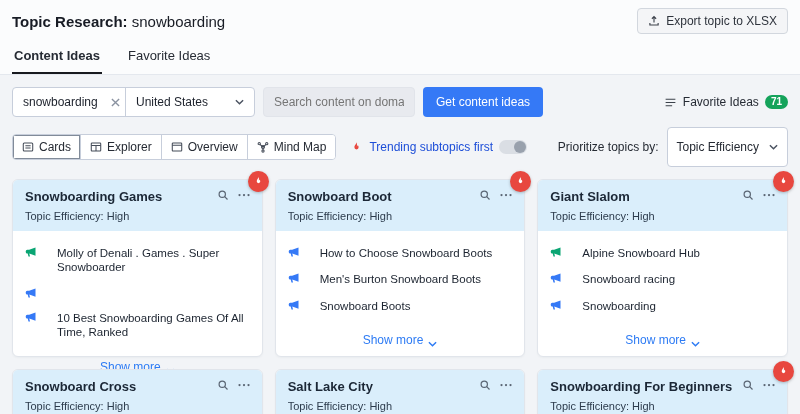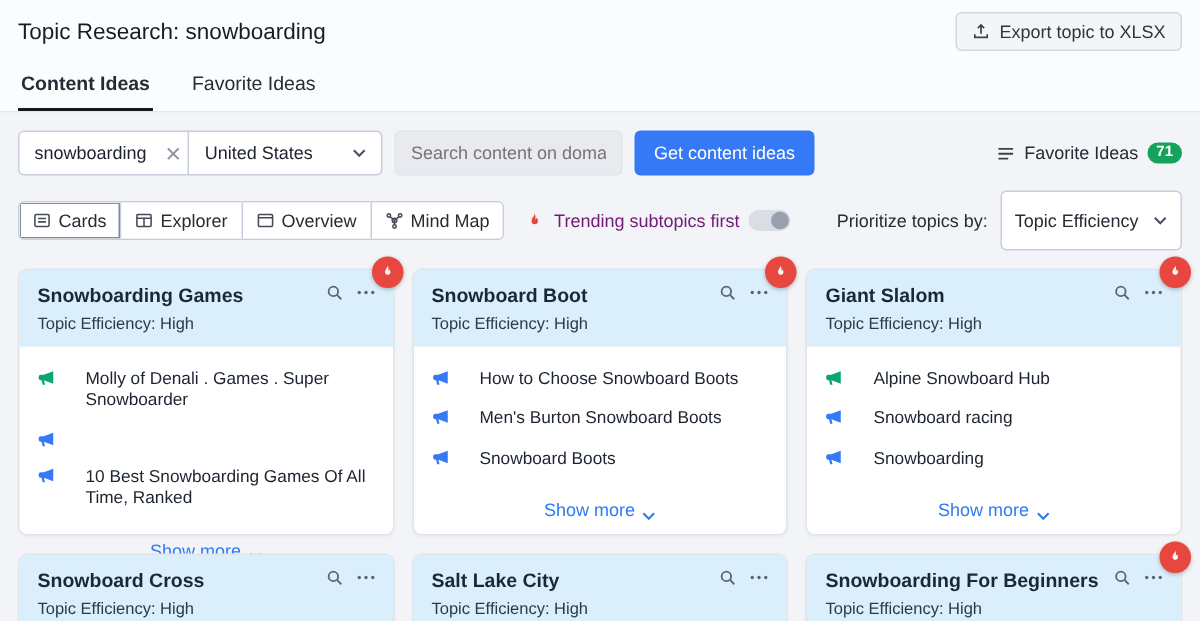--- a/index.html
+++ b/index.html
@@ -3,51 +3,51 @@
 <meta charset="utf-8">
 <style>
   *{box-sizing:border-box;margin:0;padding:0}
   html,body{background:#fff}
   body{font-family:"Liberation Sans","DejaVu Sans",sans-serif;color:#1c212b}
   .page{width:800px;height:414px;background:#f2f4f7;overflow:hidden;position:relative}
 
   
   .topbar{display:flex;justify-content:space-between;align-items:center;padding:8px 12px 4px;background:#fbfcfd}
   .page-title{font-size:15px;color:#181c25}
-  .page-title .prefix{font-weight:normal}
+  .page-title .prefix{font-weight:bold}
   .export-btn{display:flex;align-items:center;gap:6px;background:#f4f5f7;border:1px solid #d2d7de;border-radius:4px;padding:5px 10px;font-size:12px;color:#2f343d;cursor:pointer}
   .export-btn svg{width:12px;height:12px}
 
   
   .tabs{display:flex;gap:24px;padding:2px 12px 0;background:#fbfcfd;border-bottom:1px solid #e4e8ee}
   .tab{font-size:13px;color:#262b34;padding:8px 2px 9px;cursor:pointer;border-bottom:2px solid transparent}
   .tab.active{font-weight:bold;border-bottom-color:#17191e}
 
   
   .search-row{display:flex;align-items:center;gap:8px;padding:12px 12px 0}
   .search-combo{display:flex;align-items:center;background:#fff;border:1px solid #c7cedb;border-radius:4px;height:30px}
   .search-input{border:none;outline:none;font-size:12px;padding:0 4px 0 10px;width:92px;color:#1c212b;background:transparent}
   .clear-btn{display:flex;align-items:center;justify-content:center;width:20px;height:100%;cursor:pointer;color:#8a92a0}
   .combo-divider{width:1px;align-self:stretch;background:#c7cedb}
-  .country-select{display:flex;align-items:center;justify-content:center;gap:26px;padding:0 10px;font-size:12px;color:#1c212b;cursor:pointer;min-width:128px;height:100%}
+  .country-select{display:flex;align-items:center;justify-content:space-between;gap:26px;padding:0 10px;font-size:12px;color:#1c212b;cursor:pointer;min-width:128px;height:100%}
   .chev{width:9px;height:6px;stroke:#4a5260;fill:none;stroke-width:1.6}
   .domain-input{height:30px;background:#e8eaef;border:1px solid #e1e4ea;border-radius:4px;font-size:12px;color:#a4aab5;padding:0 10px;width:152px;outline:none}
   .get-ideas-btn{height:30px;background:#3579f6;color:#fff;border:none;border-radius:4px;font-size:12px;padding:0 13px;cursor:pointer}
   .fav-ideas{margin-left:auto;display:flex;align-items:center;gap:6px;font-size:12px;color:#262b34;cursor:pointer}
   .fav-ideas svg{width:13px;height:13px}
   .fav-badge{background:#15a35b;color:#fff;font-size:10px;font-weight:bold;border-radius:9px;padding:2px 6px;line-height:1}
 
   
   .toolbar-row{display:flex;align-items:center;gap:10px;padding:10px 12px}
   .segmented{display:flex;background:#fff;border:1px solid #c7cedb;border-radius:4px;height:26px;overflow:hidden}
   .segment{display:flex;align-items:center;gap:5px;font-size:12px;color:#262b34;padding:0 9px;border-right:1px solid #c7cedb;cursor:pointer;background:#fff}
   .segment:last-child{border-right:none}
   .segment.active{box-shadow:inset 0 0 0 1px #818b99}
   .segment svg{width:12px;height:12px;stroke:#454c58;fill:none;stroke-width:1.4}
-  .trending{display:flex;align-items:center;gap:6px;font-size:12px;color:#701a75;margin-left:4px}
+  .trending{display:flex;align-items:center;gap:6px;font-size:12px;color:#1d4ed8;margin-left:4px}
   .flame-red{width:13px;height:13px;fill:#e8473f}
   .toggle{width:28px;height:14px;background:#dadee4;border-radius:8px;position:relative;cursor:pointer}
   .toggle .knob{position:absolute;right:1px;top:1px;width:12px;height:12px;border-radius:50%;background:#99a1ad}
   .prioritize{margin-left:auto;display:flex;align-items:center;gap:8px;font-size:12px;color:#262b34}
   .prio-select{display:flex;align-items:center;gap:10px;background:#fff;border:1px solid #c7cedb;border-radius:4px;height:40px;padding:0 9px;font-size:12px;cursor:pointer}
 
   
   .cards-grid{display:grid;grid-template-columns:repeat(3,1fr);grid-template-rows:178px 160px;gap:12px;padding:2px 12px 12px}
   .card{position:relative;background:#fff;border:1px solid #e1e5eb;border-radius:6px;display:flex;flex-direction:column;box-shadow:0 1px 2px rgba(25,40,60,.04)}
   .card-head{background:#daeefb;border-radius:5px 5px 0 0;padding:9px 12px 9px}

